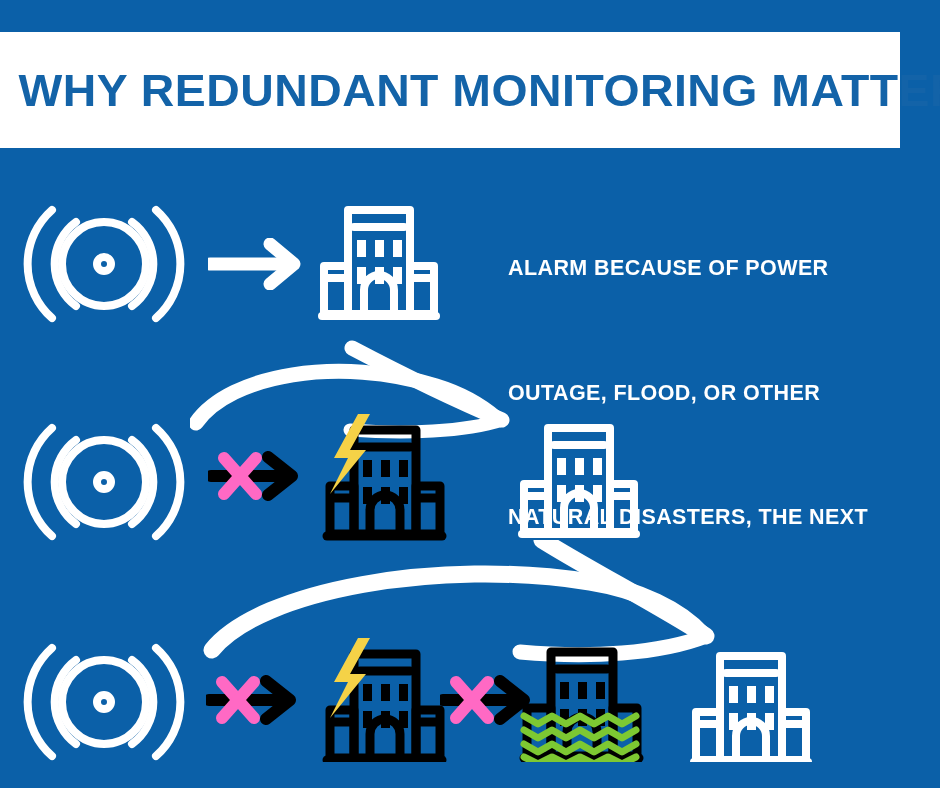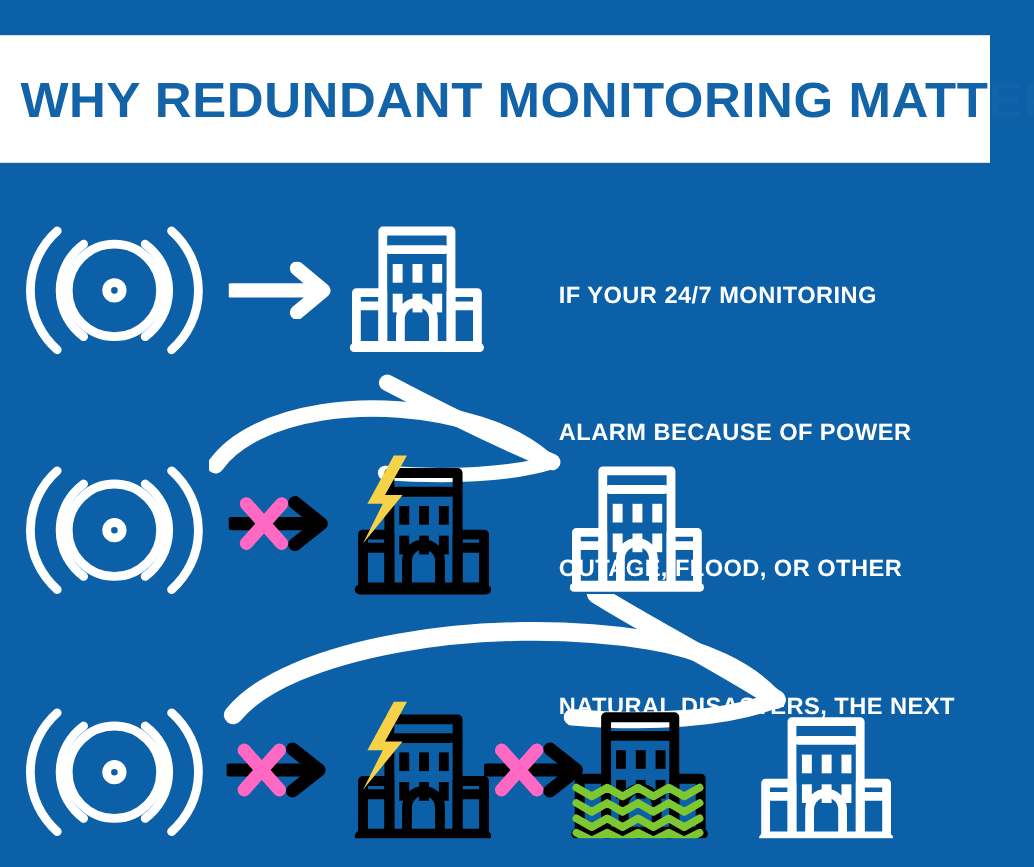--- a/index.html
+++ b/index.html
@@ -54,21 +54,20 @@
 </head>
 <body>
 
 <div id="stage">
 
   <div class="header-band">
     <div class="header-title">WHY REDUNDANT MONITORING MATTERS</div>
   </div>
 
   <div class="body-text">
-    <span class="ln">IF YOUR 24/7 MONITORING</span>
     <span class="ln">ALARM BECAUSE OF POWER</span>
     <span class="ln">OUTAGE, FLOOD, OR OTHER</span>
     <span class="ln">NATURAL DISASTERS, THE NEXT</span>
     
     
     
   </div>
 
   <div class="icon" style="left:18px;top:196px;">
     <svg width="172" height="136" viewBox="0 0 172 136">

